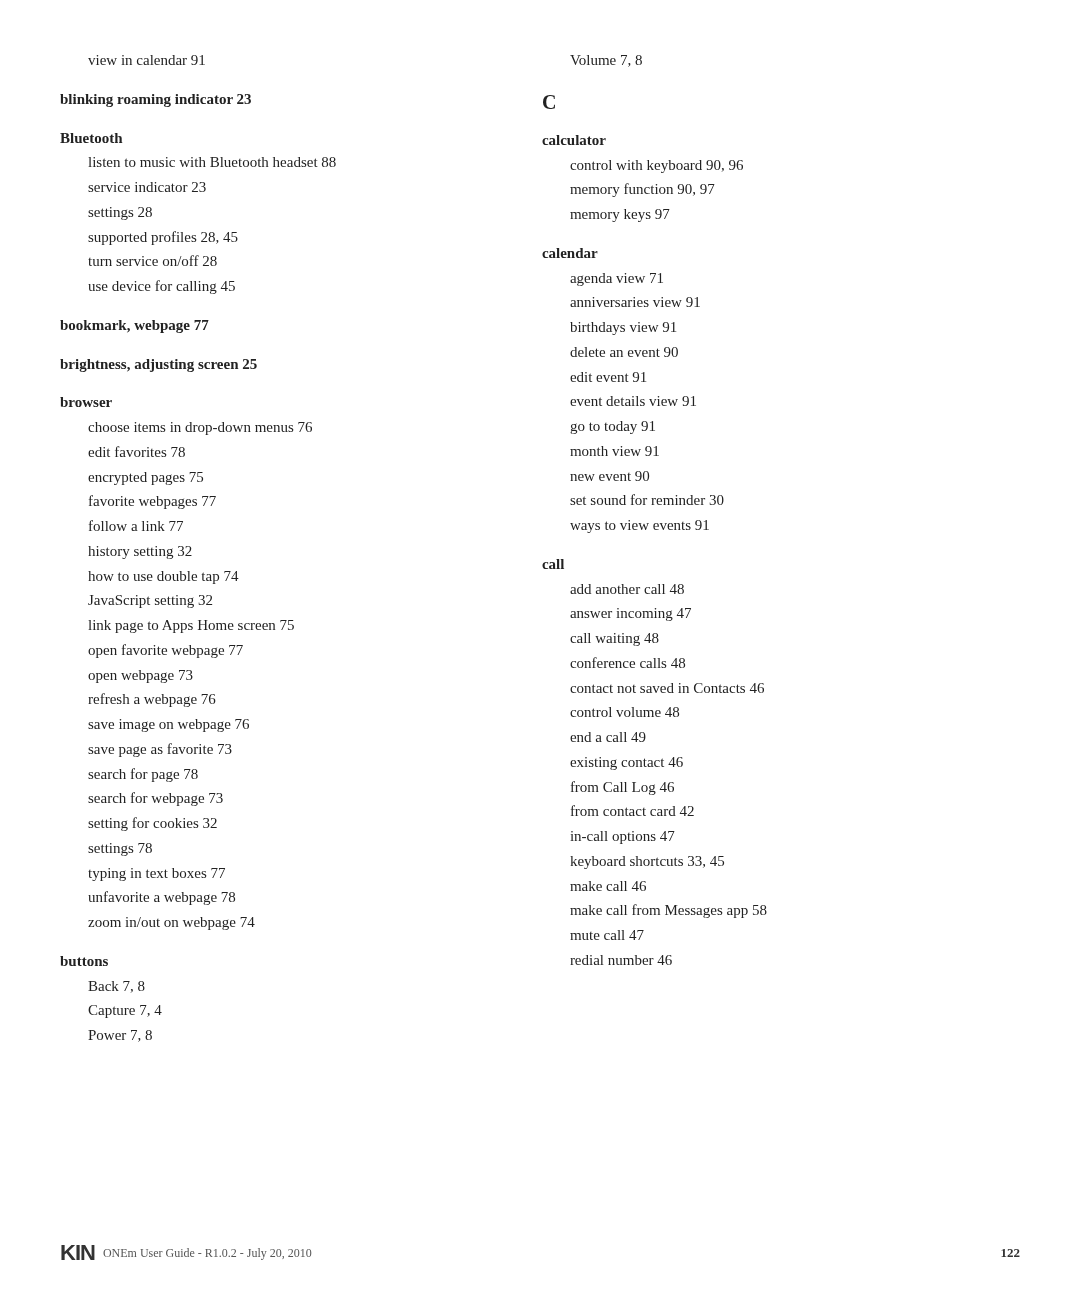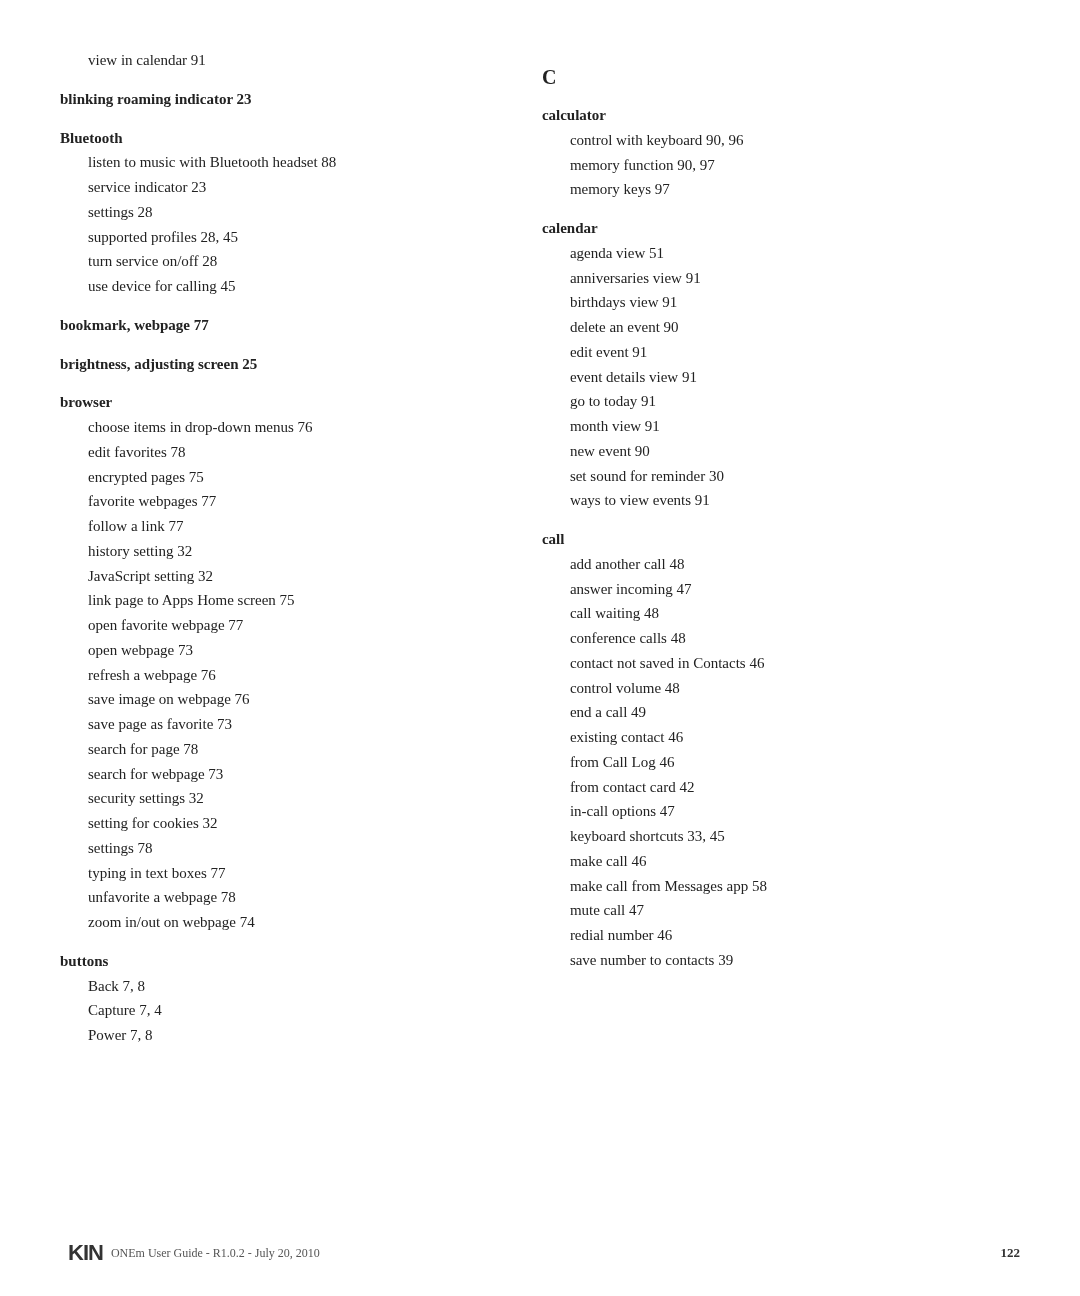--- a/index.html
+++ b/index.html
@@ -55,21 +55,20 @@
       align-items: center;
       justify-content: space-between;
       font-size: 13px;
       color: #333;
       border-top: none;
     }
     .footer-logo {
       display: flex;
       align-items: center;
       gap: 8px;
-      margin-left: 8px;
     }
     .kin-logo {
       font-size: 22px;
       font-weight: bold;
       letter-spacing: -1px;
       font-family: Arial, sans-serif;
     }
     .footer-text {
       font-size: 12px;
       color: #555;
@@ -97,49 +96,50 @@
         <div class="index-entry sub">use device for calling  45</div>
         <div class="index-entry top-level">bookmark, webpage  77</div>
         <div class="index-entry top-level">brightness, adjusting screen  25</div>
         <div class="index-entry top-level">browser</div>
         <div class="index-entry sub">choose items in drop-down menus  76</div>
         <div class="index-entry sub">edit favorites  78</div>
         <div class="index-entry sub">encrypted pages  75</div>
         <div class="index-entry sub">favorite webpages  77</div>
         <div class="index-entry sub">follow a link  77</div>
         <div class="index-entry sub">history setting  32</div>
+        <div class="index-entry sub">how to use double tap  74</div>
         <div class="index-entry sub">JavaScript setting  32</div>
         <div class="index-entry sub">link page to Apps Home screen  75</div>
         <div class="index-entry sub">open favorite webpage  77</div>
         <div class="index-entry sub">open webpage  73</div>
         <div class="index-entry sub">refresh a webpage  76</div>
         <div class="index-entry sub">save image on webpage  76</div>
         <div class="index-entry sub">save page as favorite  73</div>
         <div class="index-entry sub">search for page  78</div>
         <div class="index-entry sub">search for webpage  73</div>
-        <div class="index-entry sub">security settings  32</div>
         <div class="index-entry sub">setting for cookies  32</div>
         <div class="index-entry sub">settings  78</div>
         <div class="index-entry sub">typing in text boxes  77</div>
         <div class="index-entry sub">unfavorite a webpage  78</div>
         <div class="index-entry sub">zoom in/out on webpage  74</div>
         <div class="index-entry top-level">buttons</div>
         <div class="index-entry sub">Back  7, 8</div>
         <div class="index-entry sub">Capture  7, 4</div>
         <div class="index-entry sub">Power  7, 8</div>
       </div>
 
     <div class="col-right" id="right-col">
+    <div class="index-entry sub">Volume  7, 8</div>
         <div class="section-letter">C</div>
         <div class="index-entry top-level">calculator</div>
         <div class="index-entry sub">control with keyboard  90, 96</div>
         <div class="index-entry sub">memory function  90, 97</div>
         <div class="index-entry sub">memory keys  97</div>
         <div class="index-entry top-level">calendar</div>
-        <div class="index-entry sub">agenda view  51</div>
+        <div class="index-entry sub">agenda view  71</div>
         <div class="index-entry sub">anniversaries view  91</div>
         <div class="index-entry sub">birthdays view  91</div>
         <div class="index-entry sub">delete an event  90</div>
         <div class="index-entry sub">edit event  91</div>
         <div class="index-entry sub">event details view  91</div>
         <div class="index-entry sub">go to today  91</div>
         <div class="index-entry sub">month view  91</div>
         <div class="index-entry sub">new event  90</div>
         <div class="index-entry sub">set sound for reminder  30</div>
         <div class="index-entry sub">ways to view events  91</div>
@@ -153,21 +153,20 @@
         <div class="index-entry sub">end a call  49</div>
         <div class="index-entry sub">existing contact  46</div>
         <div class="index-entry sub">from Call Log  46</div>
         <div class="index-entry sub">from contact card  42</div>
         <div class="index-entry sub">in-call options  47</div>
         <div class="index-entry sub">keyboard shortcuts  33, 45</div>
         <div class="index-entry sub">make call  46</div>
         <div class="index-entry sub">make call from Messages app  58</div>
         <div class="index-entry sub">mute call  47</div>
         <div class="index-entry sub">redial number  46</div>
-        <div class="index-entry sub">save number to contacts  39</div>
       </div>
   </div>
 
   <div class="footer">
     <div class="footer-logo">
       <span class="kin-logo">KIN</span>
       <span class="footer-text">ONEm User Guide - R1.0.2 - July 20, 2010</span>
     </div>
     <span class="footer-page">122</span>
   </div>

